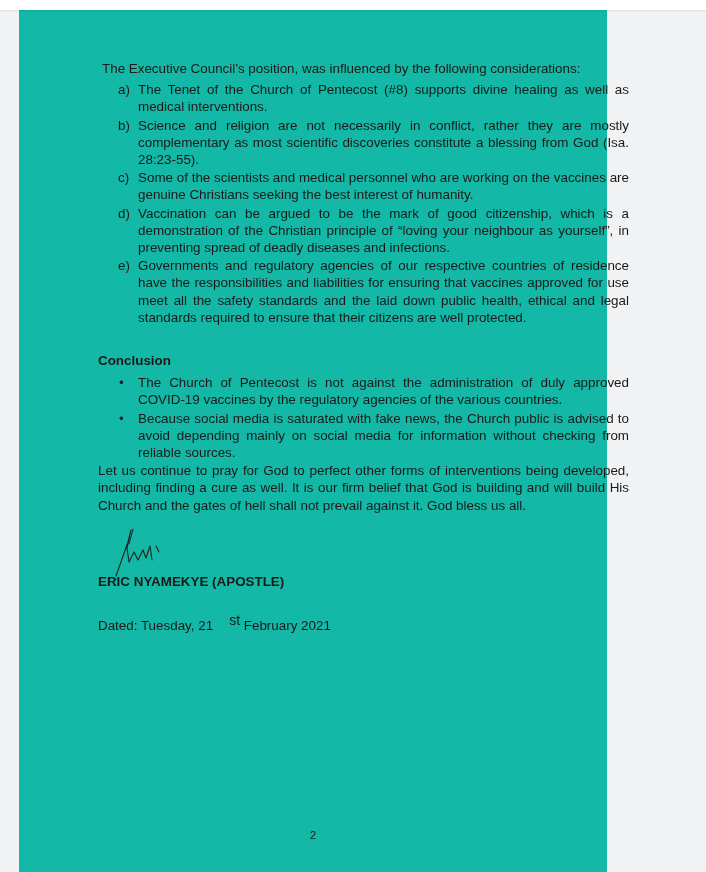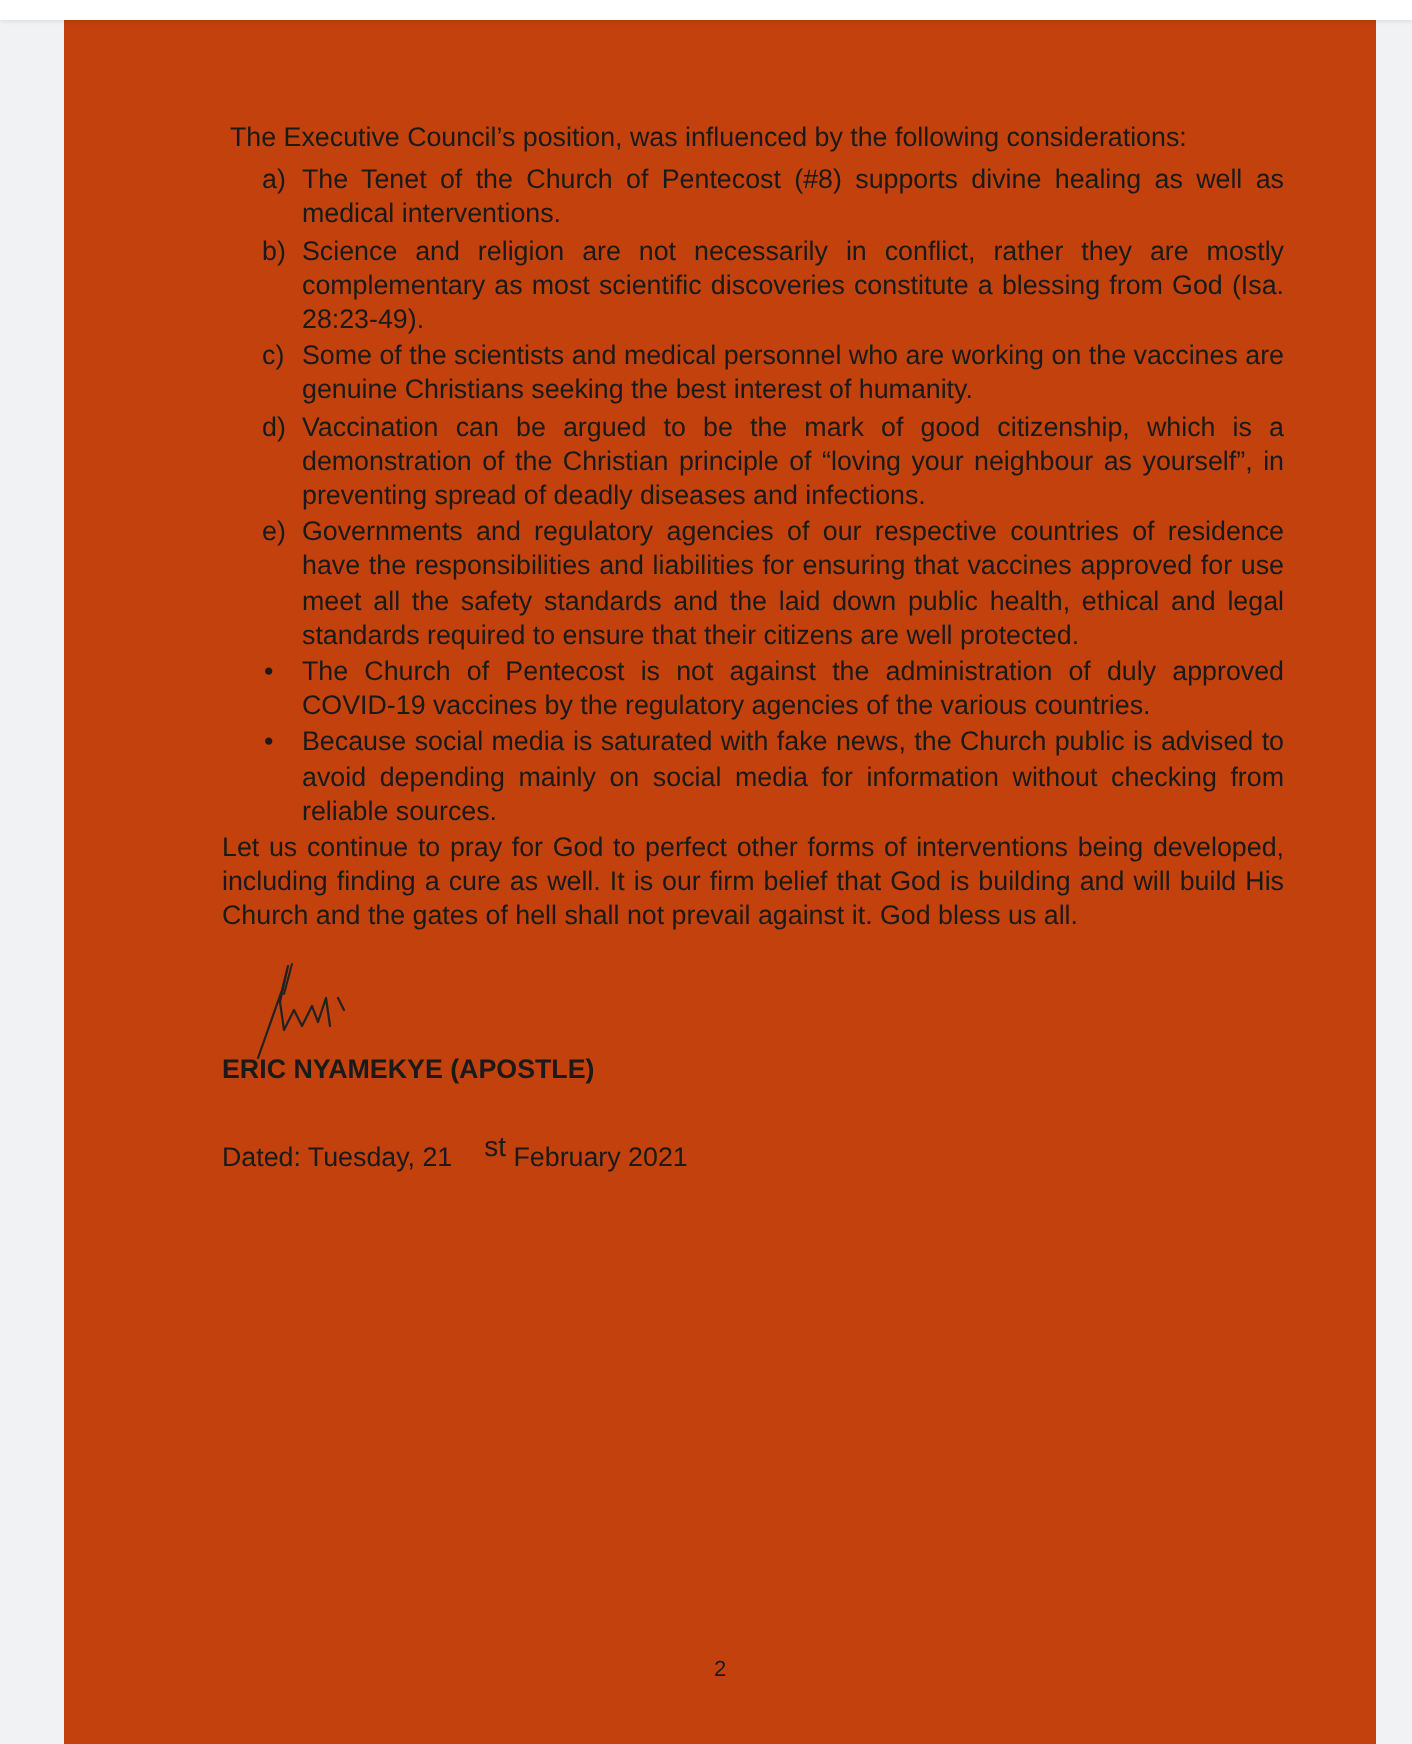--- a/index.html
+++ b/index.html
@@ -1,20 +1,20 @@
 <!DOCTYPE html>
 <html><head>
 <meta charset="utf-8">
 <style>
   html, body { margin:0; padding:0; }
   body { width:706px; height:872px; background:#f1f2f4; position:relative; overflow:hidden;
          font-family:"Liberation Sans", "DejaVu Sans", sans-serif; color:#1a1a1a; }
   .topbar { position:absolute; left:0; top:0; width:706px; height:10px; background:#fff;
             box-shadow:0 1px 2px rgba(0,0,0,0.08); z-index:2; }
-  .page { position:absolute; left:32px; top:10px; width:656px; height:862px; background:#c2410c; }
+  .page { position:absolute; left:19px; top:10px; width:588px; height:862px; background:#14b8a6; }
   .content { position:absolute; left:79px; top:50px; width:531px; font-size:13.4px; line-height:17.2px; }
   .intro { margin:0 0 4px 4px; }
   ol.consid { list-style:none; margin:0; padding:0 0 0 20px; }
   ol.consid li { position:relative; padding-left:20px; text-align:justify; margin-bottom:1px; }
   ol.consid li .lbl { position:absolute; left:0; top:0; }
   .conc-h { font-weight:bold; margin:26px 0 5px 0; }
   ul.bul { list-style:none; margin:0; padding:0 0 0 20px; }
   ul.bul li { position:relative; padding-left:20px; text-align:justify; margin-bottom:1px; }
   ul.bul li .dot { position:absolute; left:1px; top:0; }
   .closing { margin:1px 0 0 0; text-align:justify; }
@@ -30,26 +30,27 @@
 <body>
 
 <div class="topbar"></div>
 <div class="rightstrip"></div>
 
 <div class="page">
   <div class="content">
     <p class="intro">The Executive Council’s position, was influenced by the following considerations:</p>
     <ol class="consid">
       <li><span class="lbl">a)</span><span>The Tenet of the Church of Pentecost (#8) supports divine healing as well as medical interventions.</span></li>
-      <li><span class="lbl">b)</span><span>Science and religion are not necessarily in conflict, rather they are mostly complementary as most scientific discoveries constitute a blessing from God (Isa. 28:23-49).</span></li>
+      <li><span class="lbl">b)</span><span>Science and religion are not necessarily in conflict, rather they are mostly complementary as most scientific discoveries constitute a blessing from God (Isa. 28:23-55).</span></li>
       <li><span class="lbl">c)</span><span>Some of the scientists and medical personnel who are working on the vaccines are genuine Christians seeking the best interest of humanity.</span></li>
       <li><span class="lbl">d)</span><span>Vaccination can be argued to be the mark of good citizenship, which is a demonstration of the Christian principle of “loving your neighbour as yourself”, in preventing spread of deadly diseases and infections.</span></li>
       <li><span class="lbl">e)</span><span>Governments and regulatory agencies of our respective countries of residence have the responsibilities and liabilities for ensuring that vaccines approved for use meet all the safety standards and the laid down public health, ethical and legal standards required to ensure that their citizens are well protected.</span></li>
     </ol>
 
+    <div class="conc-h">Conclusion</div>
     <ul class="bul">
       <li><span class="dot">•</span><span>The Church of Pentecost is not against the administration of duly approved COVID-19 vaccines by the regulatory agencies of the various countries.</span></li>
       <li><span class="dot">•</span><span>Because social media is saturated with fake news, the Church public is advised to avoid depending mainly on social media for information without checking from reliable sources.</span></li>
     </ul>
 
     <p class="closing">Let us continue to pray for God to perfect other forms of interventions being developed, including finding a cure as well. It is our firm belief that God is building and will build His Church and the gates of hell shall not prevail against it. God bless us all.</p>
 
     <div class="sig">
       <svg width="110" height="56" viewBox="0 0 110 56">
         <path d="M18 54 L30 20 L33 8 M33 8 L29 26 L31 40 L36 30 L40 38 L45 28 L48 36 L52 24 L54 38 M58 24 L61 30" fill="none" stroke="#222" stroke-width="1.1" stroke-linecap="round" stroke-linejoin="round"></path>

